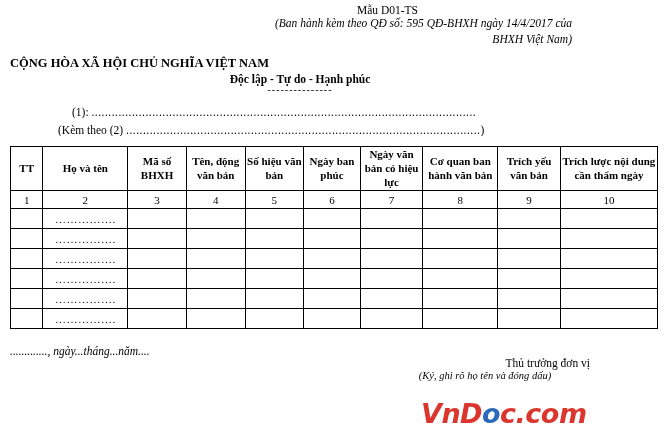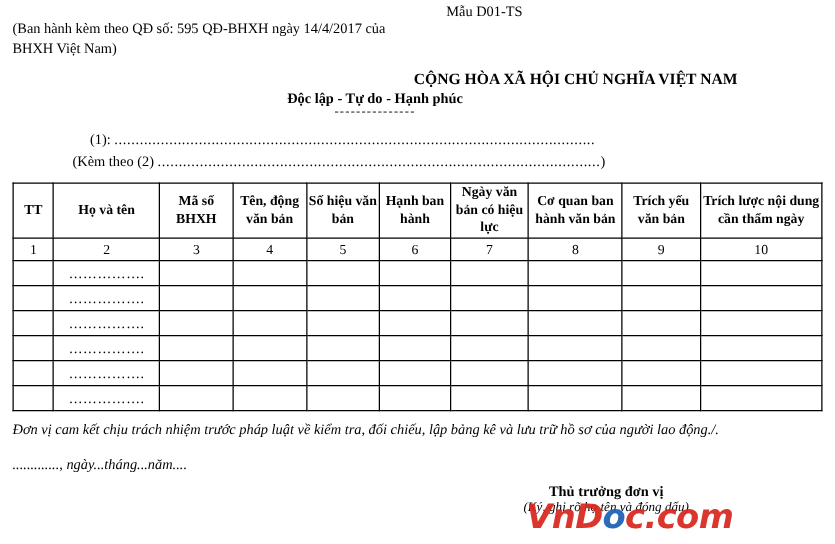--- a/index.html
+++ b/index.html
@@ -21,26 +21,28 @@
     height: 435px;
     box-sizing: border-box;
     padding: 4px 17px 0 10px;
   }
   .form-code {
     text-align: right;
     font-size: 11.5px;
     padding-right: 172px;
   }
   .issue-note {
+    text-align: right;
+    font-style: italic;
     font-size: 11.5px;
     line-height: 1.35;
     padding-right: 18px;
   }
   .nation {
-    text-align: right;
+    text-align: left;
     font-weight: bold;
     font-size: 12.5px;
     margin-top: 9px;
   }
   .motto {
     text-align: center;
     font-weight: bold;
     font-size: 11.5px;
     margin-top: 2px;
   }
@@ -106,24 +108,24 @@
     margin-top: 9px;
   }
   .datePlace {
     text-align: left;
     font-style: italic;
     font-size: 11.5px;
     margin-top: 16px;
     padding-right: 56px;
   }
   .signer {
-    text-align: center;
-    font-weight: bold;
-    font-size: 11.5px;
-    margin-top: 10px;
+    text-align: right;
+    font-weight: normal;
+    font-size: 11.5px;
+    margin-top: 0;
     padding-left: 370px;
   }
   .signer-note {
     text-align: center;
     font-style: italic;
     font-size: 10.5px;
     margin-top: 1px;
     padding-left: 370px;
   }
   .watermark {
@@ -180,21 +182,21 @@
       <col style="width:62px">
       <col style="width:96px">
     </colgroup>
     <thead>
       <tr>
         <th>TT</th>
         <th>Họ và tên</th>
         <th>Mã số BHXH</th>
         <th>Tên, động văn bản</th>
         <th>Số hiệu văn bản</th>
-        <th>Hạnh ban hành</th>
+        <th>Ngày ban phúc</th>
         <th>Ngày văn bản có hiệu lực</th>
         <th>Cơ quan ban hành văn bản</th>
         <th>Trích yếu văn bản</th>
         <th>Trích lược nội dung cần thẩm ngày</th>
       </tr>
       <tr>
         <td class="numrow">1</td>
         <td class="numrow">2</td>
         <td class="numrow">3</td>
         <td class="numrow">4</td>
@@ -275,21 +277,20 @@
           <td class="blank"></td>
           <td class="blank"></td>
           <td class="blank"></td>
           <td class="blank"></td>
           <td class="blank"></td>
           <td class="blank"></td>
         </tr>
       </tbody>
   </table>
 
-  <div class="commit">Đơn vị cam kết chịu trách nhiệm trước pháp luật về kiểm tra, đối chiếu, lập bảng kê và lưu trữ hồ sơ của người lao động./.</div>
 
   <div class="datePlace">............., ngày...tháng...năm....</div>
 
   <div class="signer">Thủ trưởng đơn vị</div>
   <div class="signer-note">(Ký, ghi rõ họ tên và đóng dấu)</div>
 
   <div class="watermark">
     <span>VnD</span><span class="blue">o</span><span>c.com</span>
   </div>
 

